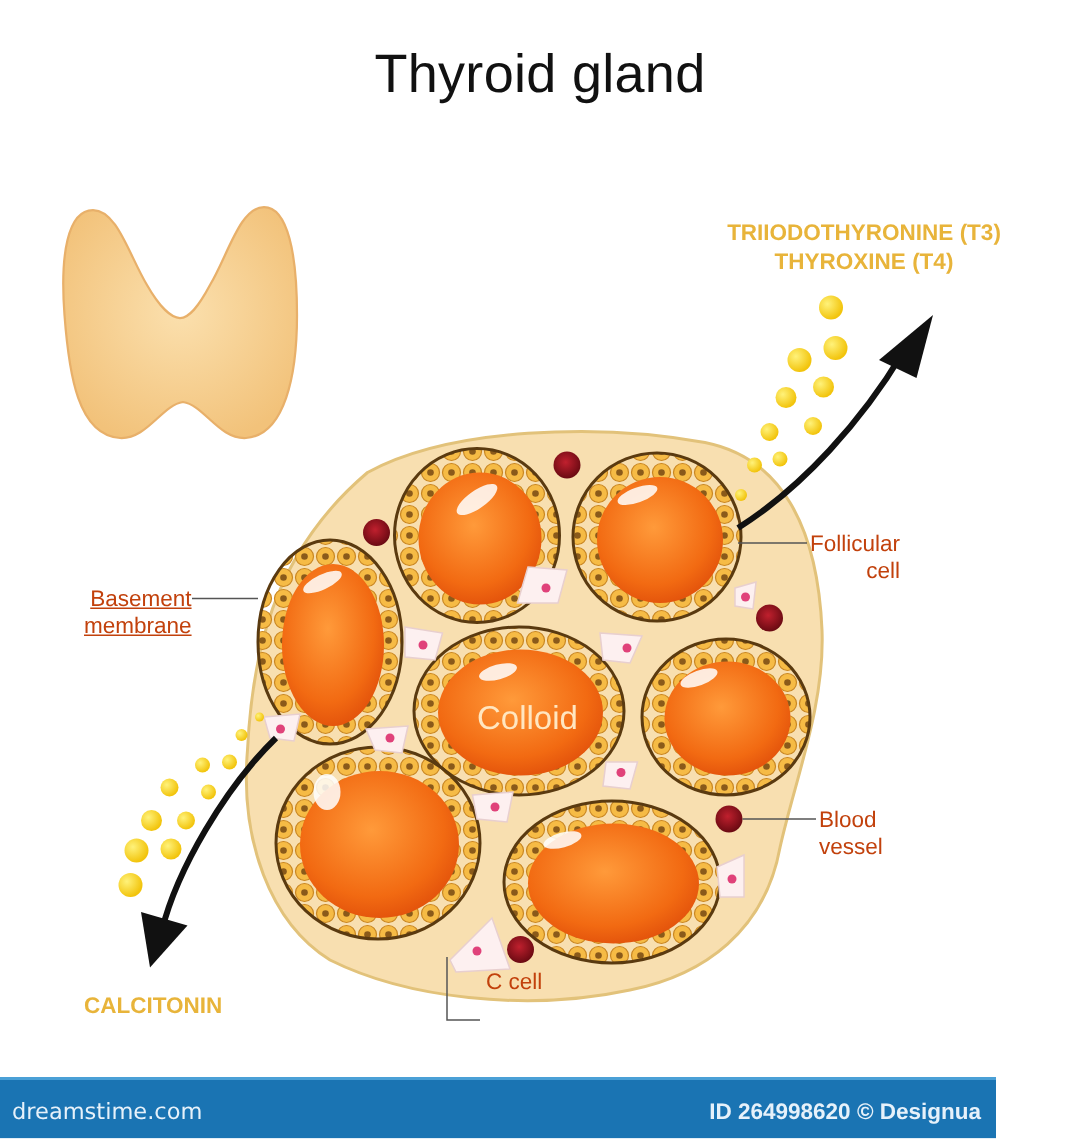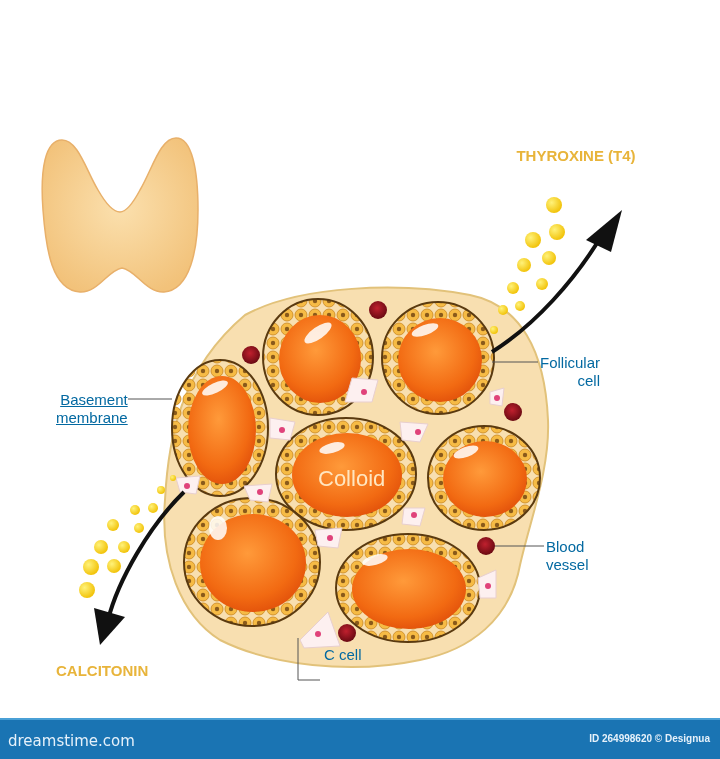--- a/index.html
+++ b/index.html
@@ -1,36 +1,37 @@
 <!DOCTYPE html>
 <html><head>
 <meta charset="utf-8">
 <style>
   html, body { margin: 0; padding: 0; background: #ffffff; }
   .page { position: relative; width: 720px; height: 759px; overflow: hidden; background: #ffffff; font-family: "Liberation Sans", sans-serif; }
   .title { position: absolute; left: 0; top: 28px; width: 720px; text-align: center; font-size: 36px; color: #111; letter-spacing: 0.2px; }
   .hormone { position: absolute; font-weight: bold; color: #e8b43a; font-size: 15px; line-height: 19px; text-align: center; }
   .hormone-top { left: 476px; top: 146px; width: 200px; }
   .hormone-bottom { left: 56px; top: 661px; }
-  .label { position: absolute; font-size: 15px; color: #0369a1; line-height: 18px; }
+  .label { position: absolute; font-size: 15px; color: #c2410c; line-height: 18px; }
   .lbl-basement { left: 56px; top: 391px; text-align: right; text-decoration: underline; }
   .lbl-follicular { left: 540px; top: 354px; text-align: right; }
   .lbl-blood { left: 546px; top: 538px; }
   .lbl-ccell { left: 324px; top: 646px; }
   .lbl-colloid { position: absolute; left: 318px; top: 466px; font-size: 22px; color: #ffe6c0; }
   svg.art { position: absolute; left: 0; top: 0; }
-  .footer { position: absolute; left: 0; top: 718px; width: 720px; height: 41px; background: #1a74b3; border-top: 2px solid #4aa0d6; box-sizing: border-box; }
+  .footer { position: absolute; left: 0; top: 718px; width: 664px; height: 41px; background: #1a74b3; border-top: 2px solid #4aa0d6; box-sizing: border-box; }
   .footer .brand { position: absolute; left: 8px; top: 12px; color: #e6f1fa; font-size: 15px; font-family: "DejaVu Sans", sans-serif; }
-  .footer .credit { position: absolute; right: 10px; top: 13px; color: #e6f1fa; font-size: 10px; font-weight: bold; }
+  .footer .credit { position: absolute; right: 10px; top: 13px; color: #e6f1fa; font-size: 15px; font-weight: bold; }
 </style>
 </head>
 <body>
 
 <div class="page">
 
+  <div class="title">Thyroid gland</div>
 
   <svg class="art" width="720" height="759" viewBox="0 0 720 759">
     <defs>
       <radialGradient id="glandGrad" cx="50%" cy="45%" r="60%">
         <stop offset="0%" stop-color="#fbe0ae"></stop>
         <stop offset="100%" stop-color="#f2c27a"></stop>
       </radialGradient>
       <radialGradient id="colloidGrad" cx="45%" cy="40%" r="65%">
         <stop offset="0%" stop-color="#ff9a3a"></stop>
         <stop offset="70%" stop-color="#f26a12"></stop>
@@ -155,20 +156,21 @@
 
     <g stroke="#555" stroke-width="1" fill="none">
       <line x1="128" y1="399" x2="172" y2="399"></line>
       <line x1="492" y1="362" x2="538" y2="362"></line>
       <line x1="495" y1="546" x2="544" y2="546"></line>
       <polyline points="298,638 298,680 320,680"></polyline>
     </g>
   </svg>
 
   <div class="hormone hormone-top">
+    <div>TRIIODOTHYRONINE (T3)</div>
     <div>THYROXINE (T4)</div>
   </div>
   <div class="hormone hormone-bottom">CALCITONIN</div>
 
   <div class="label lbl-basement">
     <div>Basement</div>
     <div>membrane</div>
   </div>
   <div class="label lbl-follicular">
     <div>Follicular</div>

